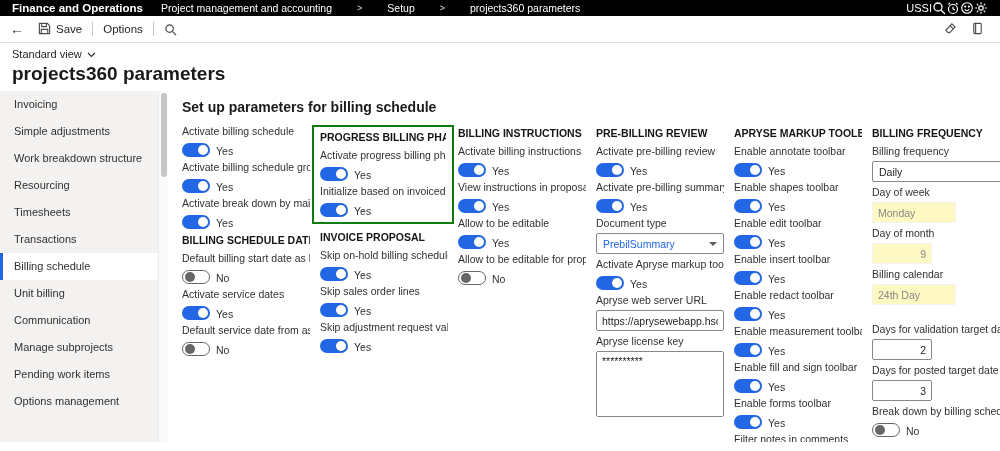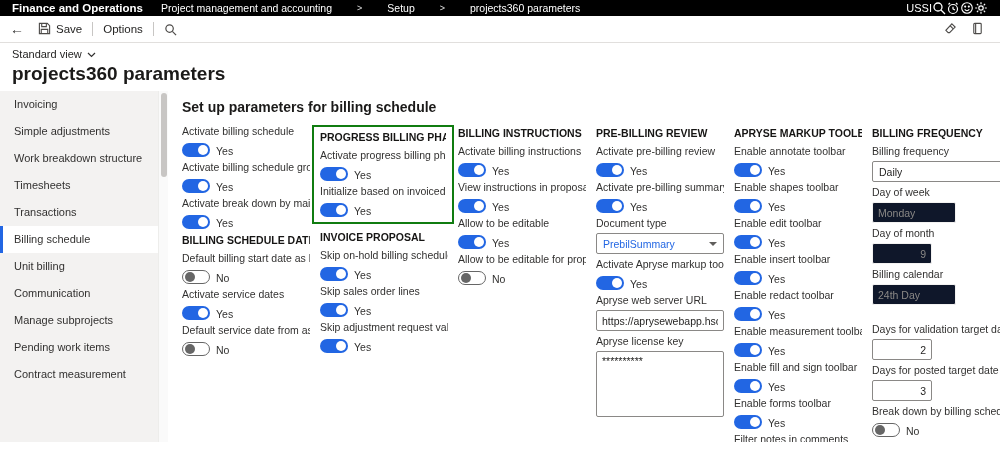--- a/index.html
+++ b/index.html
@@ -58,21 +58,21 @@
   .toggle.off .knob{position:absolute;top:1px;left:2px;width:10px;height:10px;border-radius:50%;background:#666}
   .toggle-state{font-size:10.5px;color:#323130}
 
   .dropdown{height:21px;border:1px solid #8a8886;border-radius:2px;background:#fff;display:flex;align-items:center;justify-content:space-between;padding:0 6px;font-size:10.5px;margin-bottom:2px;cursor:pointer}
   .dropdown .chev{width:0;height:0;border-left:4px solid transparent;border-right:4px solid transparent;border-top:4px solid #605e5c}
   .dropdown.accent .dd-val{color:#2266e3}
   .dd-val{white-space:nowrap;overflow:hidden}
 
   .inputbox{height:21px;border:1px solid #8a8886;border-radius:2px;background:#fff;display:flex;align-items:center;padding:0 5px;font-size:10.5px;margin-bottom:2px;color:#201f1e;overflow:hidden}
   .inputbox .input-val{white-space:nowrap;overflow:hidden}
-  .inputbox.disabled{background:#0f172a;border-color:#f3f2f1;color:#8a8886}
+  .inputbox.disabled{background:#fef9c3;border-color:#f3f2f1;color:#8a8886}
   .inputbox.right{justify-content:flex-end}
   .inputbox.s{width:60px}
   .inputbox.m{width:84px}
   .inputbox.full{width:100%}
   .inputbox.textarea{height:66px;align-items:flex-start;padding-top:3px}
 
   .highlight-box{border:2px solid #107c10;padding:4px 6px 1px;margin:0 0 7px -8px;width:142px}
   .highlight-box .section-header{margin-top:0}
 </style>
 </head>
@@ -168,28 +168,29 @@
     </span>
   </div>
   <h1 class="page-title">projects360 parameters</h1>
 </div>
 
 <div class="content">
   <nav class="sidebar">
       <div class="side-item">Invoicing</div>
       <div class="side-item">Simple adjustments</div>
       <div class="side-item">Work breakdown structure</div>
+      <div class="side-item">Resourcing</div>
       <div class="side-item">Timesheets</div>
       <div class="side-item">Transactions</div>
       <div class="side-item selected">Billing schedule</div>
       <div class="side-item">Unit billing</div>
       <div class="side-item">Communication</div>
       <div class="side-item">Manage subprojects</div>
       <div class="side-item">Pending work items</div>
-      <div class="side-item">Contract measurement</div>
+      <div class="side-item">Options management</div>
     </nav>
   <div class="vscroll">
     <div class="vthumb"></div>
   </div>
   <main class="main">
     <h2 class="form-heading">Set up parameters for billing schedule</h2>
     <div class="columns">
         <div class="col">
           <div class="field">
             <div class="field-label">Activate billing schedule</div>

